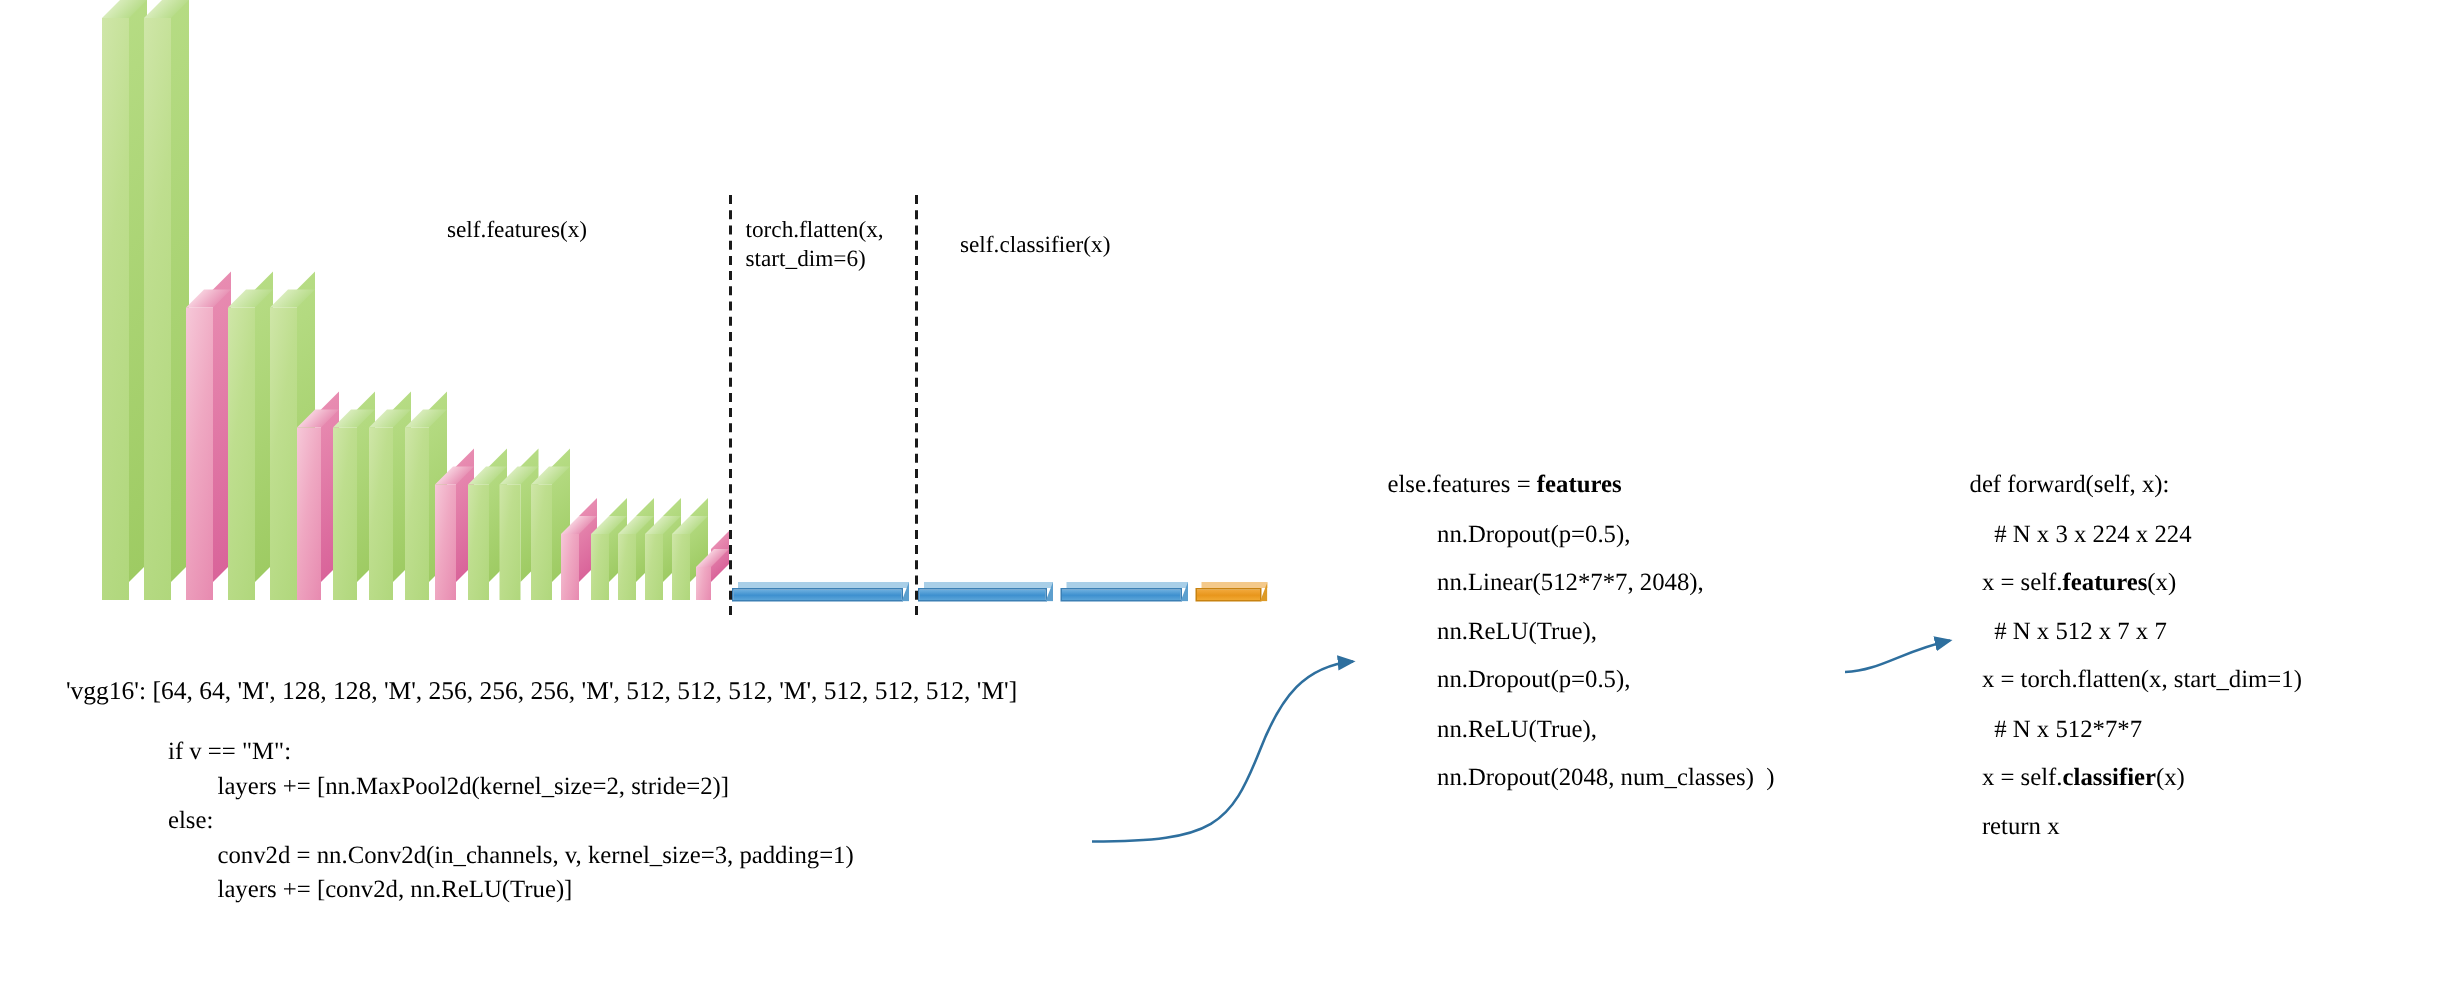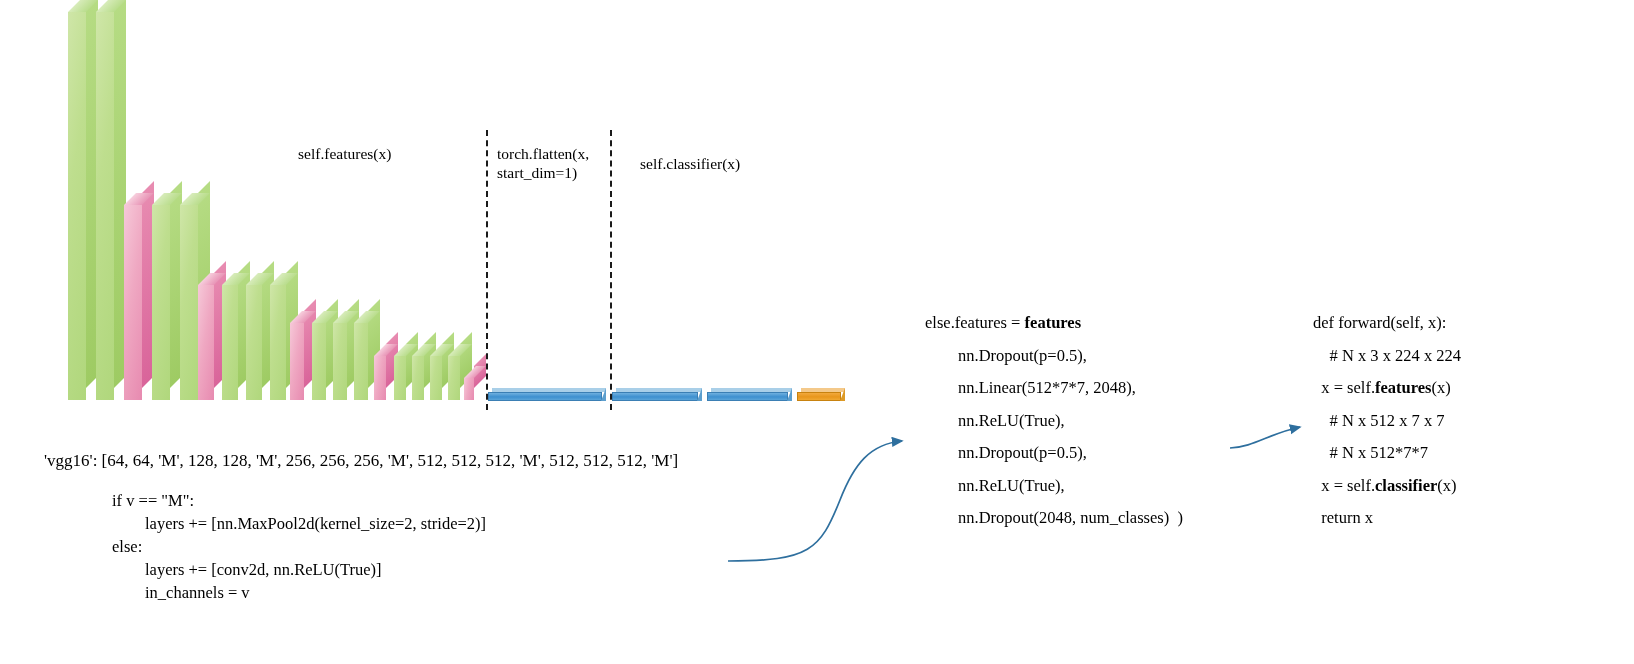--- a/index.html
+++ b/index.html
@@ -177,48 +177,49 @@
       </div>
     </div>
 
   <div id="divider-layer">
       <div class="vdash" style="left: 486px; top: 130px; height: 280px;"></div>
       <div class="vdash" style="left: 610px; top: 130px; height: 280px;"></div>
     </div>
 
   <div class="lbl" style="left:298px;top:144px;">self.features(x)</div>
   <div class="lbl" style="left:497px;top:144px;">torch.flatten(x,
-start_dim=1)</div>
+start_dim=6)</div>
   <div class="lbl" style="left:640px;top:154px;">self.classifier(x)</div>
 
   <div class="code" style="left:44px;top:453px;font-size:17px;">'vgg16': [64, 64, 'M', 128, 128, 'M', 256, 256, 256, 'M', 512, 512, 512, 'M', 512, 512, 512, 'M']</div>
 
   <div class="codeblk" id="make-layers-block" style="left:112px;top:489px;line-height:23px;">
       <div class="ln">if v == "M":</div>
       <div class="ln">        layers += [nn.MaxPool2d(kernel_size=2, stride=2)]</div>
       <div class="ln">else:</div>
+      <div class="ln">        conv2d = nn.Conv2d(in_channels, v, kernel_size=3, padding=1)</div>
       <div class="ln">        layers += [conv2d, nn.ReLU(True)]</div>
-      <div class="ln">        in_channels = v</div>
     </div>
 
   <div class="codeblk" id="init-block" style="left:925px;top:307px;line-height:32.5px;">
       <div class="ln"><span>else.features = </span><span class="bold">features</span></div>
       <div class="ln"><span>        nn.Dropout(p=0.5),</span></div>
       <div class="ln"><span>        nn.Linear(512*7*7, 2048),</span></div>
       <div class="ln"><span>        nn.ReLU(True),</span></div>
       <div class="ln"><span>        nn.Dropout(p=0.5),</span></div>
       <div class="ln"><span>        nn.ReLU(True),</span></div>
       <div class="ln"><span>        nn.Dropout(2048, num_classes)  )</span></div>
     </div>
 
   <div class="codeblk" id="forward-block" style="left:1313px;top:307px;line-height:32.5px;">
       <div class="ln"><span>def forward(self, x):</span></div>
       <div class="ln comment"><span>    # N x 3 x 224 x 224</span></div>
       <div class="ln"><span>  x = self.</span><span class="bold">features</span><span>(x)</span></div>
       <div class="ln comment"><span>    # N x 512 x 7 x 7</span></div>
+      <div class="ln"><span>  x = torch.flatten(x, start_dim=1)</span></div>
       <div class="ln comment"><span>    # N x 512*7*7</span></div>
       <div class="ln"><span>  x = self.</span><span class="bold">classifier</span><span>(x)</span></div>
       <div class="ln"><span>  return x</span></div>
     </div>
 
   <svg class="arrow" style="left:720px;top:420px;width:220px;height:150px;">
     <defs>
       <marker id="ah1" markerWidth="8" markerHeight="8" refX="6" refY="3" orient="auto" markerUnits="strokeWidth">
         <path d="M0,0 L7,3 L0,6 z" fill="#2e6f9e"></path>
       </marker>

